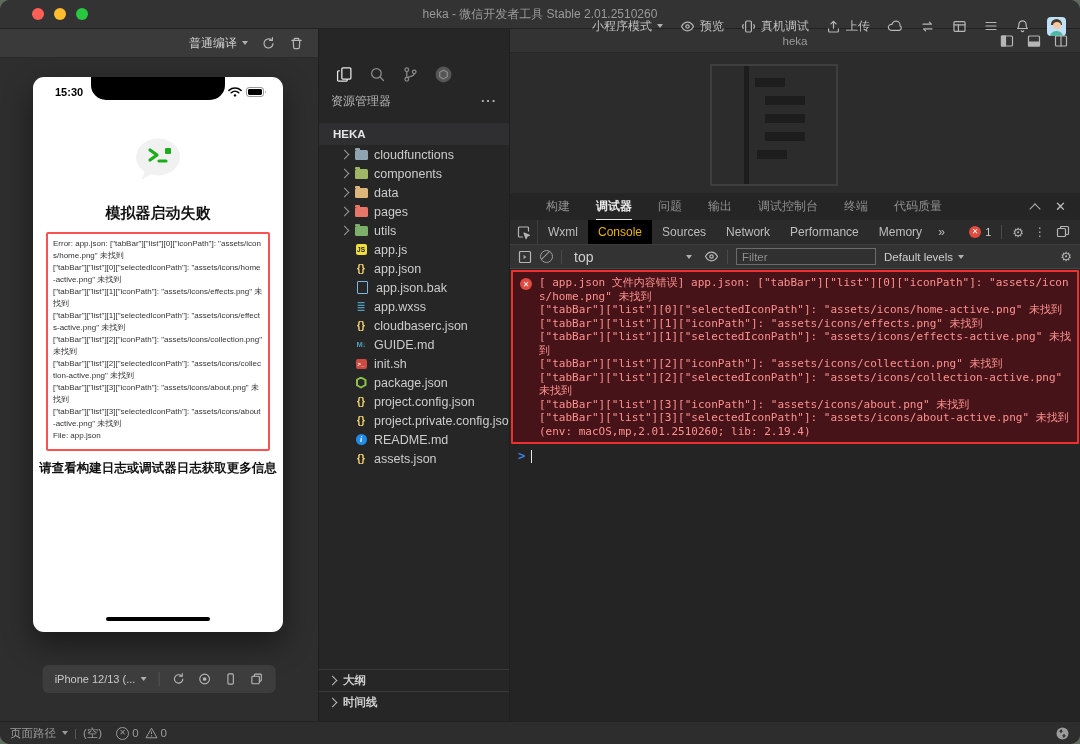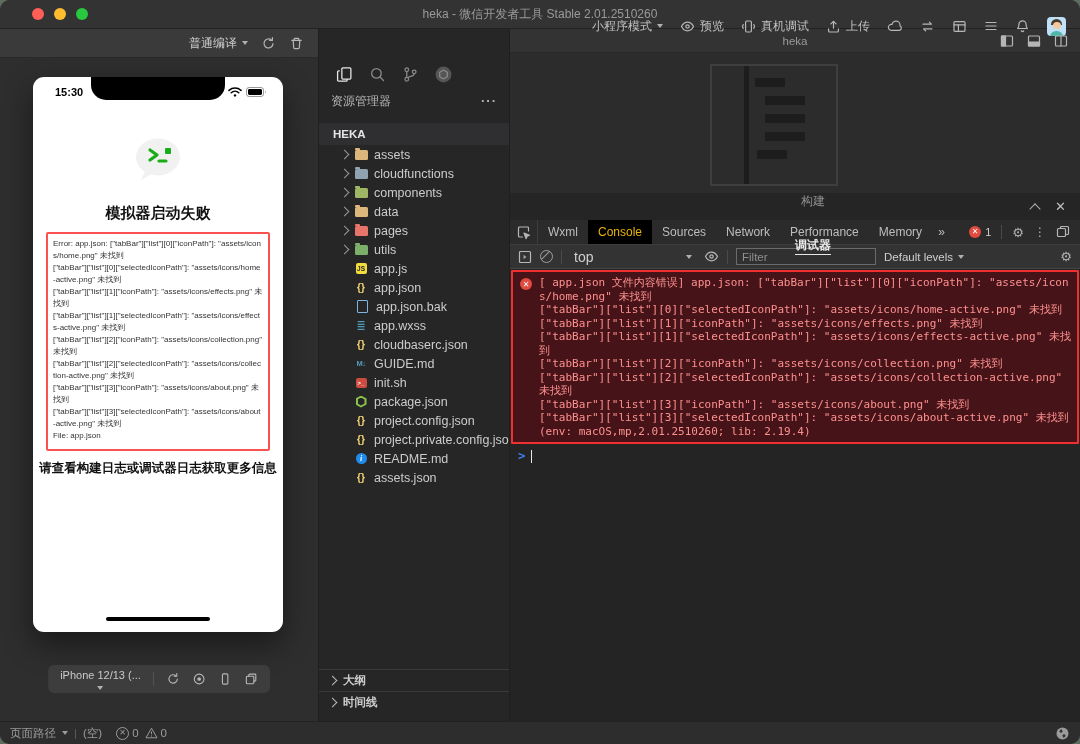--- a/index.html
+++ b/index.html
@@ -33,21 +33,21 @@
   .ph-status{position:absolute;top:9px;left:22px;right:16px;display:flex;justify-content:space-between;align-items:center;}
   .ph-time{font-size:11px;font-weight:700;color:#000;}
   .ph-sys{display:flex;align-items:center;gap:4px;}
   .bubble{position:absolute;top:58px;left:50%;transform:translateX(-50%);}
   .ph-title{position:absolute;top:127px;left:0;right:0;text-align:center;font-size:15px;font-weight:700;color:#111;}
   .ph-errbox{position:absolute;top:155px;left:13px;right:13px;height:207px;border:2px solid #fa5151;border-radius:2px;padding:4px 5px;overflow:hidden;}
   .ph-errbox .eline{font-size:8px;line-height:12px;color:#333;word-break:break-all;}
   .ph-tip{position:absolute;top:383px;left:0;right:0;text-align:center;font-size:12.5px;font-weight:600;color:#111;}
   .homebar{position:absolute;bottom:11px;left:50%;transform:translateX(-50%);width:104px;height:4px;border-radius:2px;background:#000;}
   .device-pill{position:absolute;left:50%;transform:translateX(-50%);bottom:28px;height:28px;background:#3d3d3d;border-radius:6px;display:flex;align-items:center;gap:12px;padding:0 12px;}
-  .device-pill .dev{color:#c9c9c9;font-size:11px;display:flex;align-items:center;gap:5px;white-space:nowrap;flex-direction:column;}
+  .device-pill .dev{color:#c9c9c9;font-size:11px;display:flex;align-items:center;gap:5px;white-space:nowrap;}
   .vdiv{width:1px;height:14px;background:#555;}
 
   
   .explorer{width:190px;flex:0 0 190px;background:#262626;display:flex;flex-direction:column;border-right:1px solid #1f1f1f;position:relative;}
   .act-row{height:56px;display:flex;align-items:flex-end;gap:11px;padding:0 0 8px 14px;}
   .act-btn{width:22px;height:22px;display:flex;align-items:center;justify-content:center;}
   .exp-header{height:30px;display:flex;align-items:flex-start;justify-content:space-between;padding:0 12px;color:#b5b5b5;font-size:12px;}
   .dots{color:#b5b5b5;font-size:13px;letter-spacing:1px;font-weight:700;}
   .proj-row{height:22px;display:flex;align-items:center;gap:6px;padding-left:8px;color:#e4e4e4;font-size:11.5px;font-weight:700;background:#2f2f31;}
   .tree{flex:0 0 auto;}
@@ -73,21 +73,21 @@
   
   .debug-panel{flex:1;display:flex;flex-direction:column;min-width:0;background:#2c2c2c;}
   .mini-bar{height:23px;background:#333;display:flex;align-items:center;position:relative;border-bottom:1px solid #272727;}
   .mini-bar .mtitle{position:absolute;left:0;right:0;text-align:center;font-size:11.5px;color:#9a9a9a;}
   .mini-icons{margin-left:auto;display:flex;gap:13px;padding-right:12px;z-index:2;}
   .preview{height:140px;position:relative;background:#2c2c2c;}
   .skel{position:absolute;left:200px;top:11px;width:124px;height:118px;border:2px solid #3e3e3e;display:flex;background:#2c2c2c;}
   .skel .col-l{width:32px;border-right:5px solid #1d1d1d;}
   .skel .col-r{flex:1;padding-top:12px;}
   .skel .bar{height:9px;background:#1d1d1d;margin-bottom:9px;}
-  .dbg-tabs{height:27px;background:#252526;display:flex;align-items:center;gap:26px;padding-left:36px;position:relative;flex-direction:column;}
+  .dbg-tabs{height:27px;background:#252526;display:flex;align-items:center;gap:26px;padding-left:36px;position:relative;}
   .dbg-tab{font-size:12px;color:#8f8f8f;height:100%;display:flex;align-items:center;border-bottom:1px solid transparent;box-sizing:border-box;cursor:default;white-space:nowrap;}
   .dbg-tab.active{color:#eaeaea;font-weight:700;border-bottom-color:#e7e7e7;}
   .dbg-win-btns{position:absolute;right:14px;top:0;bottom:0;display:flex;align-items:center;gap:16px;color:#b0b0b0;}
   .chev-up{width:7px;height:7px;border-right:1.4px solid #b0b0b0;border-bottom:1.4px solid #b0b0b0;transform:rotate(-135deg);margin-top:4px;}
   .xmark{font-size:13px;line-height:1;color:#c0c0c0;}
   .devtools-bar{height:24px;background:#2b2b2b;border-bottom:1px solid #3d3d3d;display:flex;align-items:center;}
   .dt-left{display:flex;align-items:center;padding:0 6px;border-right:1px solid #3d3d3d;height:100%;}
   .dt-tab{font-size:12px;color:#bdbdbd;height:100%;display:flex;align-items:center;padding:0 10px;cursor:default;}
   .dt-tab.active{background:#000;color:#eab308;}
   .dt-more{color:#bdbdbd;font-size:12px;padding:0 6px;}
@@ -316,25 +316,20 @@
         <span>资源管理器</span>
         <span class="dots">···</span>
       </div>
       <div class="proj-row">
         <span class="arr" style="transform:rotate(45deg);border-color:#cfcfcf"></span>
         <span>HEKA</span>
       </div>
       <div class="tree" id="file-tree">
             <div class="trow">
               <span class="arr"></span>
-              <span class="folder" style="background:#dcb67a"></span>
-              <span>assets</span>
-            </div>
-            <div class="trow">
-              <span class="arr"></span>
               <span class="folder" style="background:#8fa4b0"></span>
               <span>cloudfunctions</span>
             </div>
             <div class="trow">
               <span class="arr"></span>
               <span class="folder" style="background:#9fb765"></span>
               <span>components</span>
             </div>
             <div class="trow">
               <span class="arr"></span>

